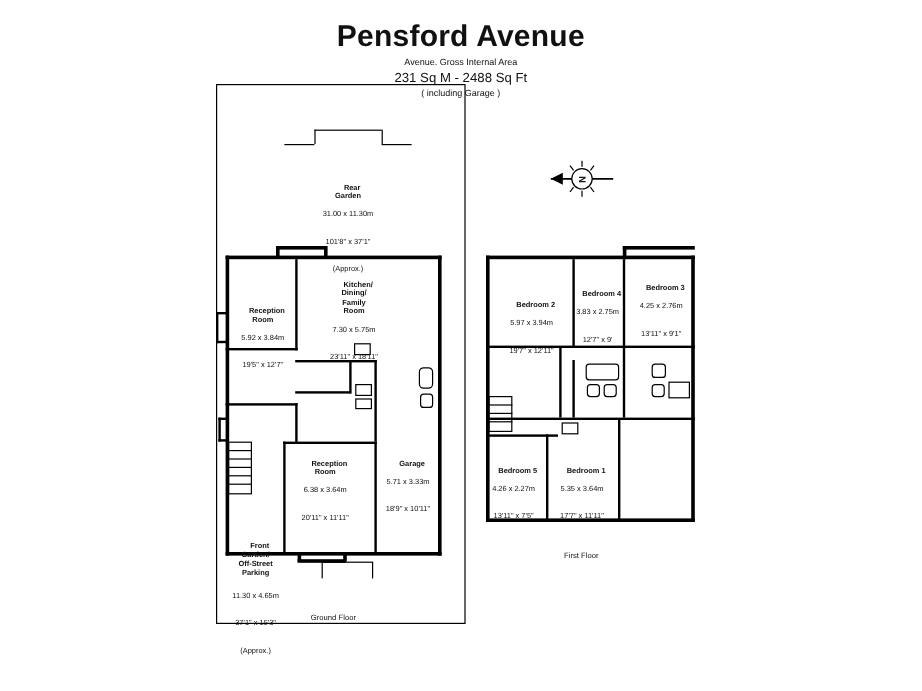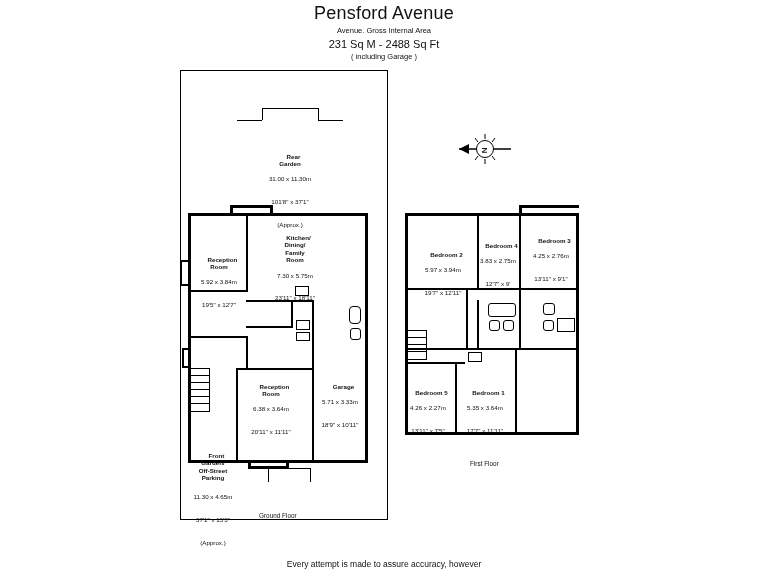--- a/index.html
+++ b/index.html
@@ -8,21 +8,21 @@
     background:#ffffff;
     font-family:"Liberation Sans", sans-serif;
     color:#111;
     position:relative;
     overflow:hidden;
   }
   .stage{position:absolute;left:0;top:0;width:768px;height:576px;}
 
   
   .hdr{position:absolute;left:0;top:0;width:768px;text-align:center;}
-  .hdr .title{font-size:18px;font-weight:400;letter-spacing:.2px;margin-top:3px;}
+  .hdr .title{font-size:25px;font-weight:700;letter-spacing:.2px;margin-top:16px;}
   .hdr .sub1{font-size:7.5px;margin-top:2px;}
   .hdr .sub2{font-size:11px;font-weight:400;margin-top:3px;}
   .hdr .sub3{font-size:7.5px;margin-top:2px;}
 
   
   .ftr{position:absolute;left:0;bottom:6px;width:768px;text-align:center;font-size:8.5px;line-height:12px;}
   .ftr b{font-weight:700;}
 
   
   .lbl{position:absolute;text-align:center;font-size:6.2px;line-height:7.6px;white-space:pre;}
@@ -241,16 +241,15 @@
 
   <div class="lbl" style="left:456px;top:381px;width:58px;">
     <b>Bedroom 1</b>
     <div>5.35 x 3.64m</div>
     <div>17'7" x 11'11"</div>
   </div>
 
   <div class="floorlbl" style="left:470px;top:460px;">First Floor</div>
 
   <div class="ftr">
-    <div>Every attempt is made to assure accuracy, however</div>
   </div>
 
 </div>
 
 </body></html>

